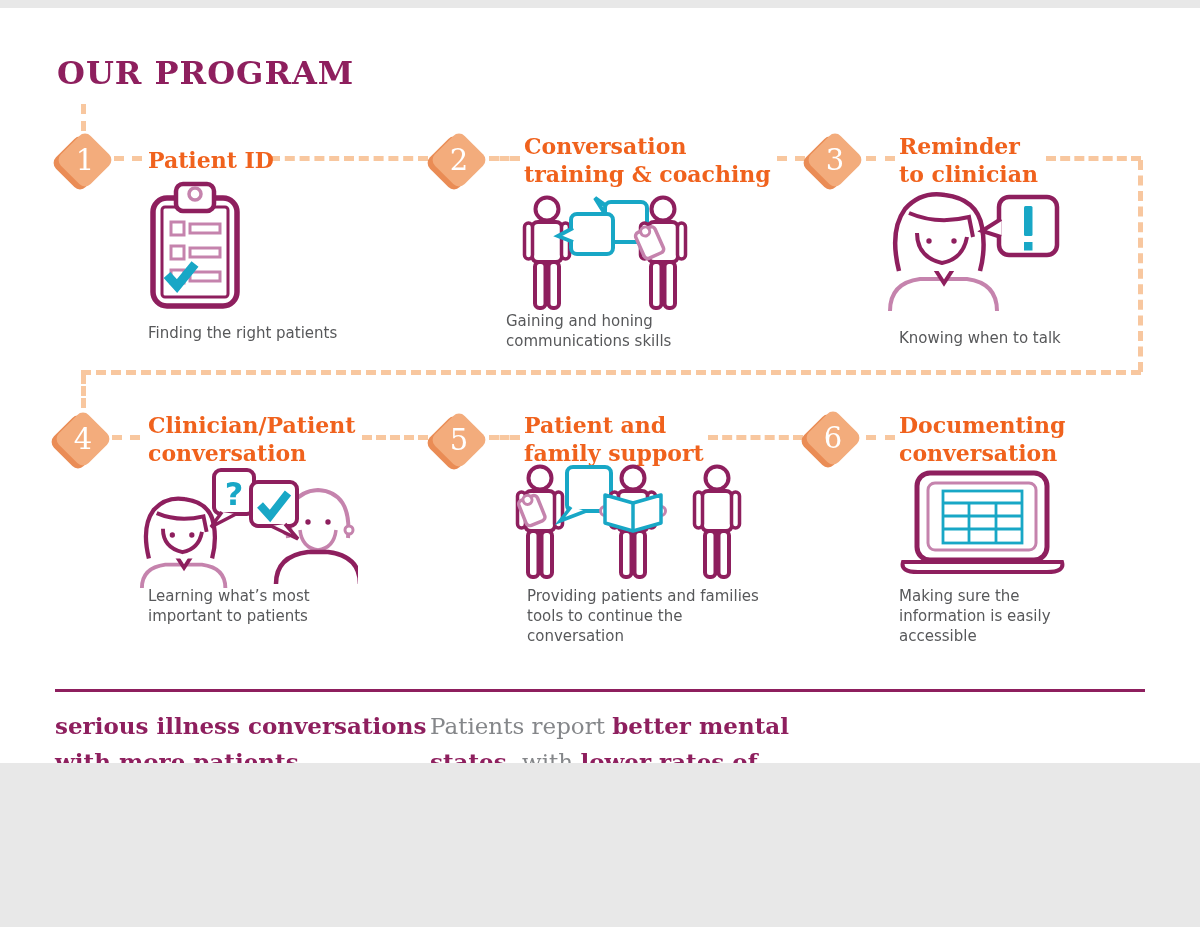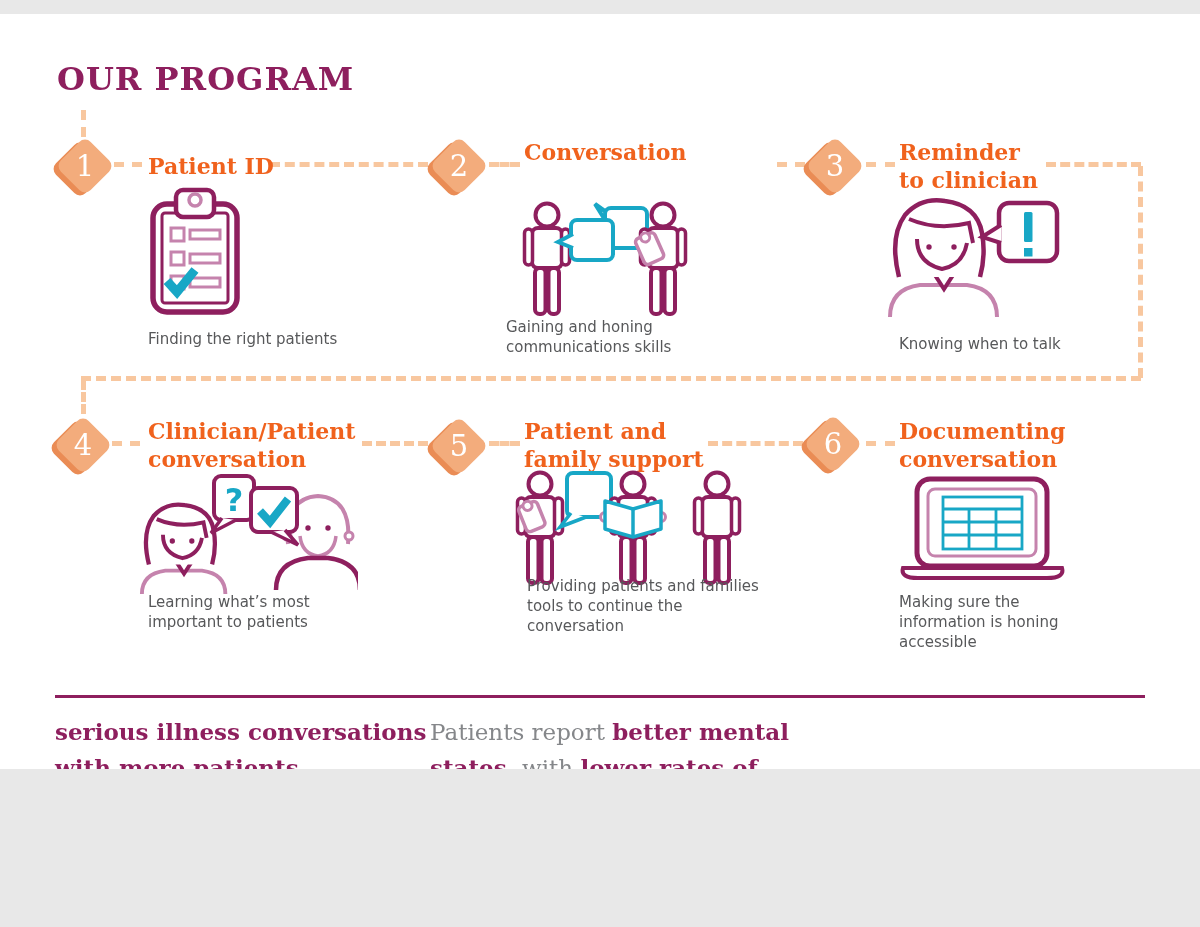--- a/index.html
+++ b/index.html
@@ -11,21 +11,21 @@
     --diamond-dark:#EA8C55;
     --dash:#F8C79F;
     --caption-gray:#57585A;
     --body-gray:#85878A;
     --source-gray:#9B9DA0;
   }
   *{margin:0;padding:0;box-sizing:border-box;}
   body{background:#e8e8e8;font-family:"DejaVu Serif",serif;}
   #canvas{
     position:relative;width:1200px;height:755px;background:#ffffff;
-    margin:14px auto;overflow:hidden;
+    margin:8px auto;overflow:hidden;
   }
   .page-title{
     position:absolute;left:57px;top:48px;
     font:700 32px/1.1 "DejaVu Serif",serif;color:var(--magenta);letter-spacing:1px;
   }
   .dash-h{position:absolute;height:0;border-top:5px dashed var(--dash);}
   .dash-v{position:absolute;width:0;border-left:5px dashed var(--dash);}
   .diamond{position:absolute;width:58px;height:58px;display:flex;align-items:center;justify-content:center;}
   .diamond .dshadow{
     position:absolute;left:3px;top:11px;width:42px;height:42px;border-radius:8px;
@@ -121,20 +121,21 @@
     <div class="dface"></div>
     <span class="dnum">6</span>
   </div>
 
   <div class="step-title" style="left:148px;top:138px">
     <span class="t-line">Patient ID</span>
 
   </div>
   <div class="step-title" style="left:524px;top:124px">
     <span class="t-line">Conversation</span>
+    <span class="t-line">training &amp; coaching</span>
   </div>
   <div class="step-title" style="left:899px;top:124px">
     <span class="t-line">Reminder</span>
     <span class="t-line">to clinician</span>
   </div>
   <div class="step-title" style="left:148px;top:403px">
     <span class="t-line">Clinician/Patient</span>
     <span class="t-line">conversation</span>
   </div>
   <div class="step-title" style="left:524px;top:403px">
@@ -281,22 +282,22 @@
       <line x1="74" y1="33" x2="74" y2="73"></line>
       <line x1="101" y1="33" x2="101" y2="73"></line>
     </g>
     <path d="M8 92 L167 92 Q170 102 152 102 L23 102 Q5 102 8 92 Z" class="sM fw" stroke-width="4"></path>
   </svg>
 
   <div class="caption" style="left:148px;top:315px;width:220px">Finding the right patients</div>
   <div class="caption" style="left:506px;top:303px;width:210px">Gaining and honing communications skills</div>
   <div class="caption" style="left:899px;top:320px;width:220px">Knowing when to talk</div>
   <div class="caption" style="left:148px;top:578px;width:185px">Learning what’s most important to patients</div>
-  <div class="caption" style="left:527px;top:562px;width:250px">Providing patients and families tools to continue the conversation</div>
-  <div class="caption" style="left:899px;top:578px;width:205px">Making sure the information is honing accessible</div>
+  <div class="caption" style="left:527px;top:578px;width:250px">Providing patients and families tools to continue the conversation</div>
+  <div class="caption" style="left:899px;top:578px;width:205px">Making sure the information is easily accessible</div>
 
   <div class="rule" style="left:55px;top:681px;width:1090px;height:3px"></div>
 
   <div class="outcome" style="left:55px;top:700px;width:375px">
     <p><span class="em">serious illness conversations
 with more patients</span></p>
   </div>
 
   <div class="outcome" style="left:430px;top:700px;width:360px">
     <p><span>Patients report </span><span class="em">better mental

